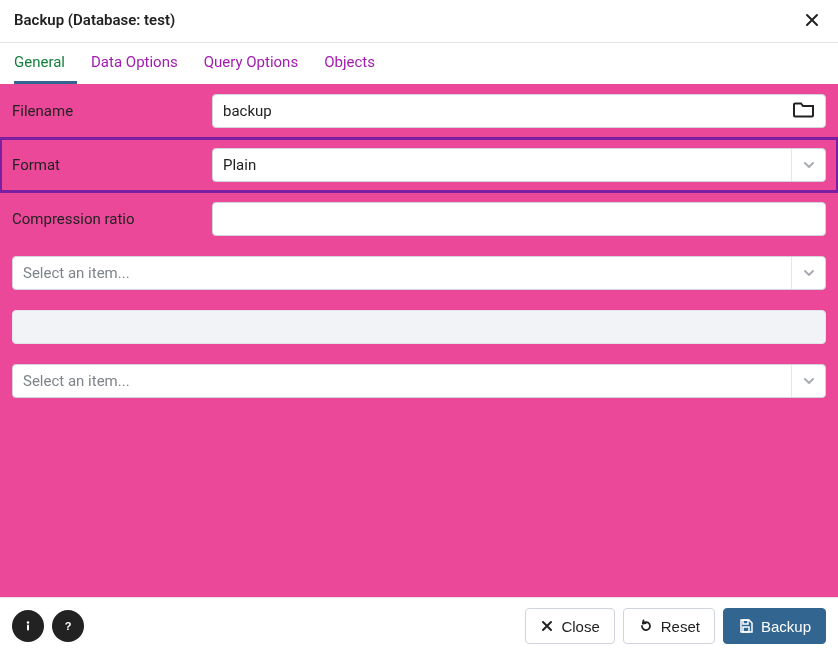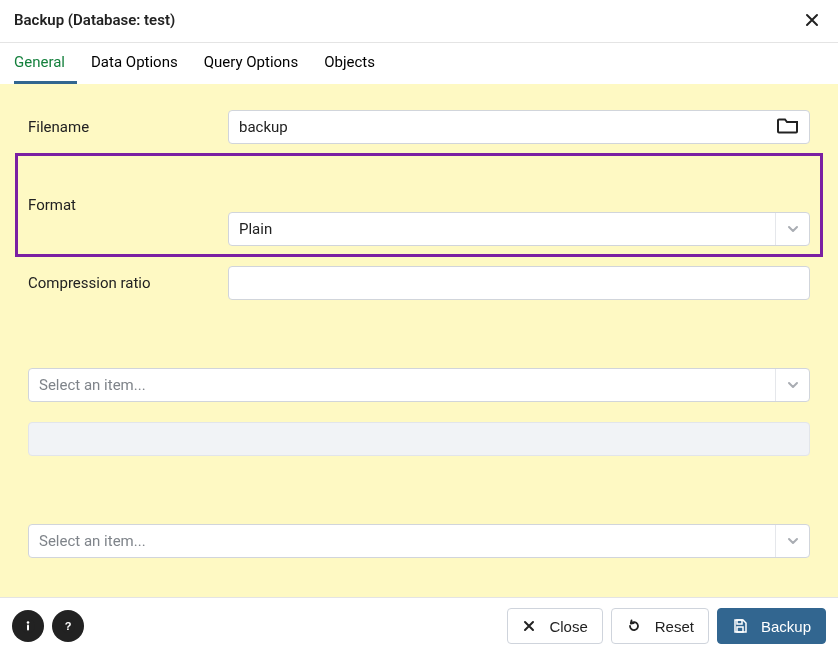--- a/index.html
+++ b/index.html
@@ -40,32 +40,32 @@
     .tabs {
       display: flex;
       padding: 0 14px;
       background: #fff;
     }
     .tab {
       padding: 10px 12px 10px 0;
       margin-right: 14px;
       cursor: pointer;
       font-size: 15px;
-      color: #000000;
+      color: #a21caf;
       border-bottom: 3px solid transparent;
       position: relative;
     }
     .tab.active {
       color: #15803d;
       border-bottom-color: #326690;
     }
     .body {
       flex: 1;
-      background: #fef9c3;
-      padding: 16px;
+      background: #ec4899;
+      padding: 0;
       display: flex;
       flex-direction: column;
       overflow: hidden;
     }
     .form {
       flex: 1;
     }
     .row {
       display: flex;
       align-items: center;
@@ -101,21 +101,20 @@
     }
     .text-input .val { flex: 1; }
     .file-icon {
       color: #444;
       cursor: pointer;
       padding-left: 8px;
     }
     .select {
       position: relative;
       padding: 0 40px 0 10px;
-      margin-top: 48px;
     }
     .select .placeholder { color: #7f848a; }
     .select .val { color: #222; }
     .select-caret {
       position: absolute;
       right: 0;
       top: 0;
       bottom: 0;
       width: 34px;
       display: flex;
@@ -159,21 +158,21 @@
     .round-btn.help { background: #222; }
     .btn {
       height: 36px;
       border: 1px solid #cfd4dc;
       background: #fff;
       border-radius: 4px;
       padding: 16px 14px;
       font-size: 15px;
       display: flex;
       align-items: center;
-      gap: 13px;
+      gap: 7px;
       cursor: pointer;
       color: #222;
     }
     .btn.primary {
       background: #326690;
       border-color: #326690;
       color: #fff;
     }
     .btn svg { display: block; }
   </style>

